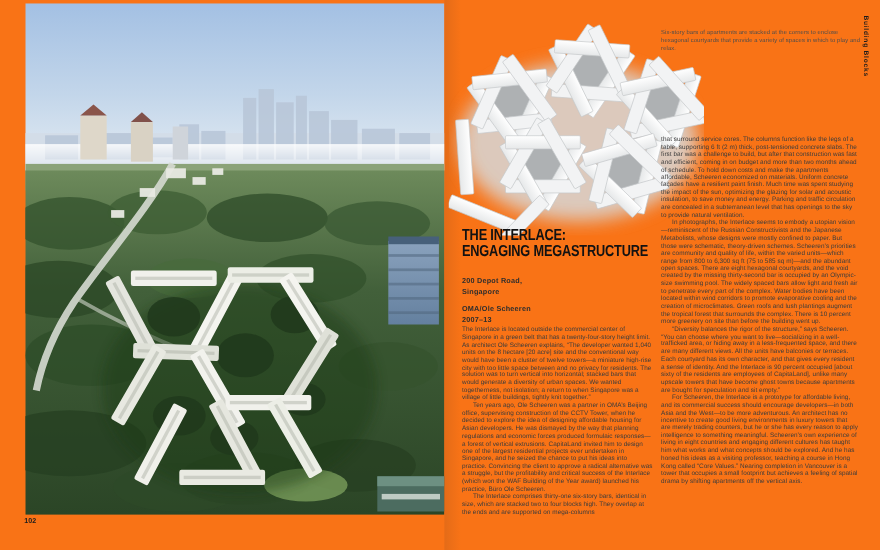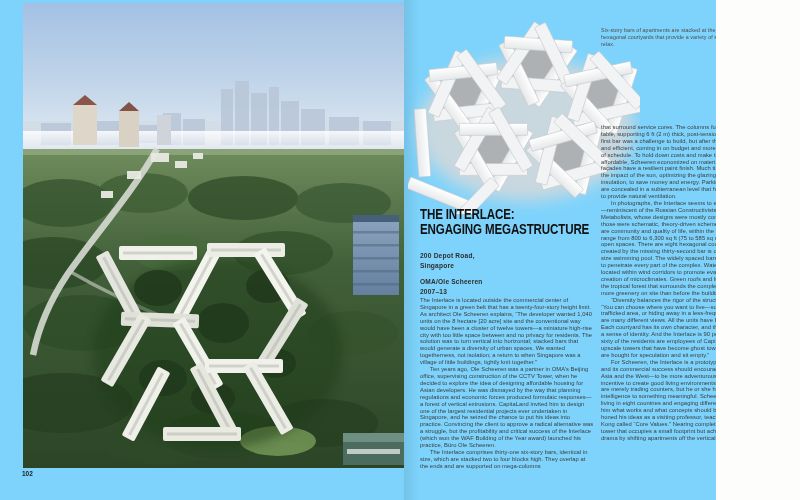--- a/index.html
+++ b/index.html
@@ -1,17 +1,17 @@
 <!DOCTYPE html>
 <html><head>
 <meta charset="utf-8">
 <style>
   * { margin:0; padding:0; box-sizing:border-box; }
   html,body { width:800px; height:500px; background:#fdfdfc; font-family:"Liberation Sans", sans-serif; }
-  #spread { position:relative; width:716px; height:500px; background:#7dd3fc; overflow:hidden; }
+  #spread { position:relative; width:800px; height:500px; background:#f97316; overflow:hidden; }
 
   
   #photo { position:absolute; left:23px; top:3px; width:381px; height:465px; }
   #photo svg { display:block; width:100%; height:100%; }
 
   
   #spine { position:absolute; left:404px; top:0; width:15px; height:500px;
            background:linear-gradient(to right, rgba(40,40,40,0.10), rgba(40,40,40,0)); pointer-events:none; }
 
   .pagenum { position:absolute; left:22px; top:470px; font-size:6.5px; font-weight:bold; color:#1d1d1d; }

